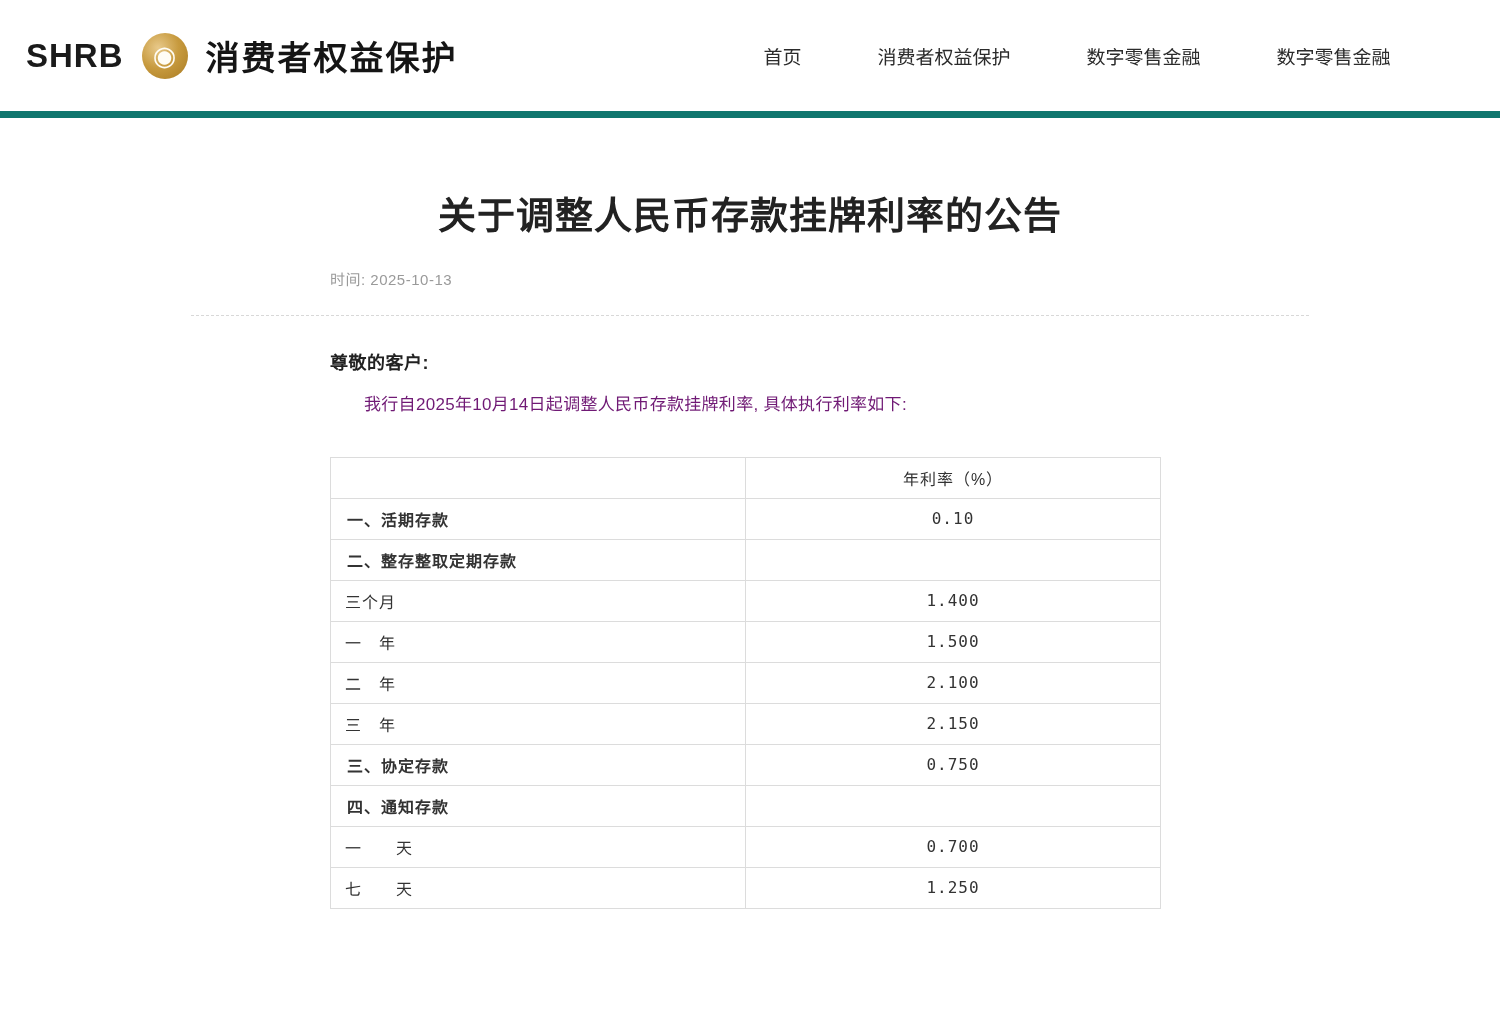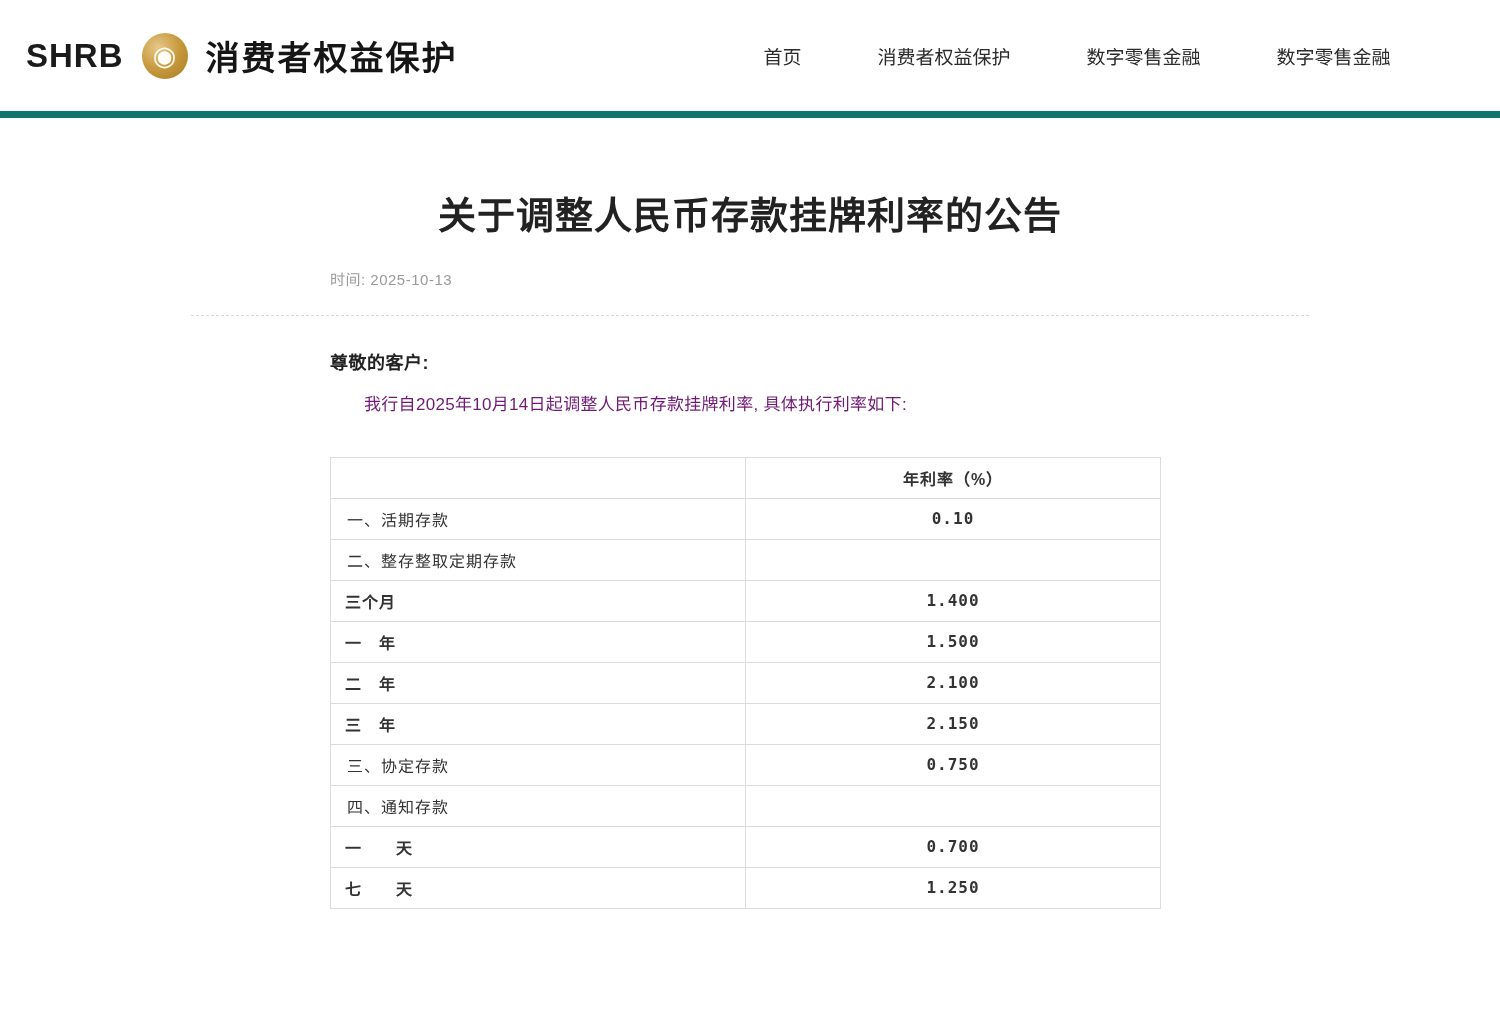--- a/index.html
+++ b/index.html
@@ -134,36 +134,36 @@
     width: 830px;
     border-collapse: collapse;
     table-layout: fixed;
   }
   .rate-table td, .rate-table th {
     border: 1px solid #dcdcdc;
     height: 41px;
     font-size: 16px;
     color: #333;
     padding: 0 14px;
-    font-weight: bold;
+    font-weight: normal;
   }
   .rate-table .col-item { width: 415px; }
   .rate-table .col-rate { width: 415px; text-align: center; }
   .rate-table .head-rate {
     text-align: center;
     font-size: 16px;
     color: #333;
     letter-spacing: 1px;
   }
   .rate-table .head-blank { background: #fff; }
   .cell-item {
     font-family: "Liberation Serif", "DejaVu Serif", serif;
     letter-spacing: 1px;
   }
-  .cell-item.bold { font-weight: 400; padding-left: 16px; }
+  .cell-item.bold { font-weight: 700; padding-left: 16px; }
   .cell-rate {
     text-align: center;
     font-family: "DejaVu Sans Mono", "Liberation Mono", monospace;
     font-size: 15px;
     letter-spacing: 1px;
     color: #333;
   }
   .spacer { height: 40px; }
 </style>
 </head>

